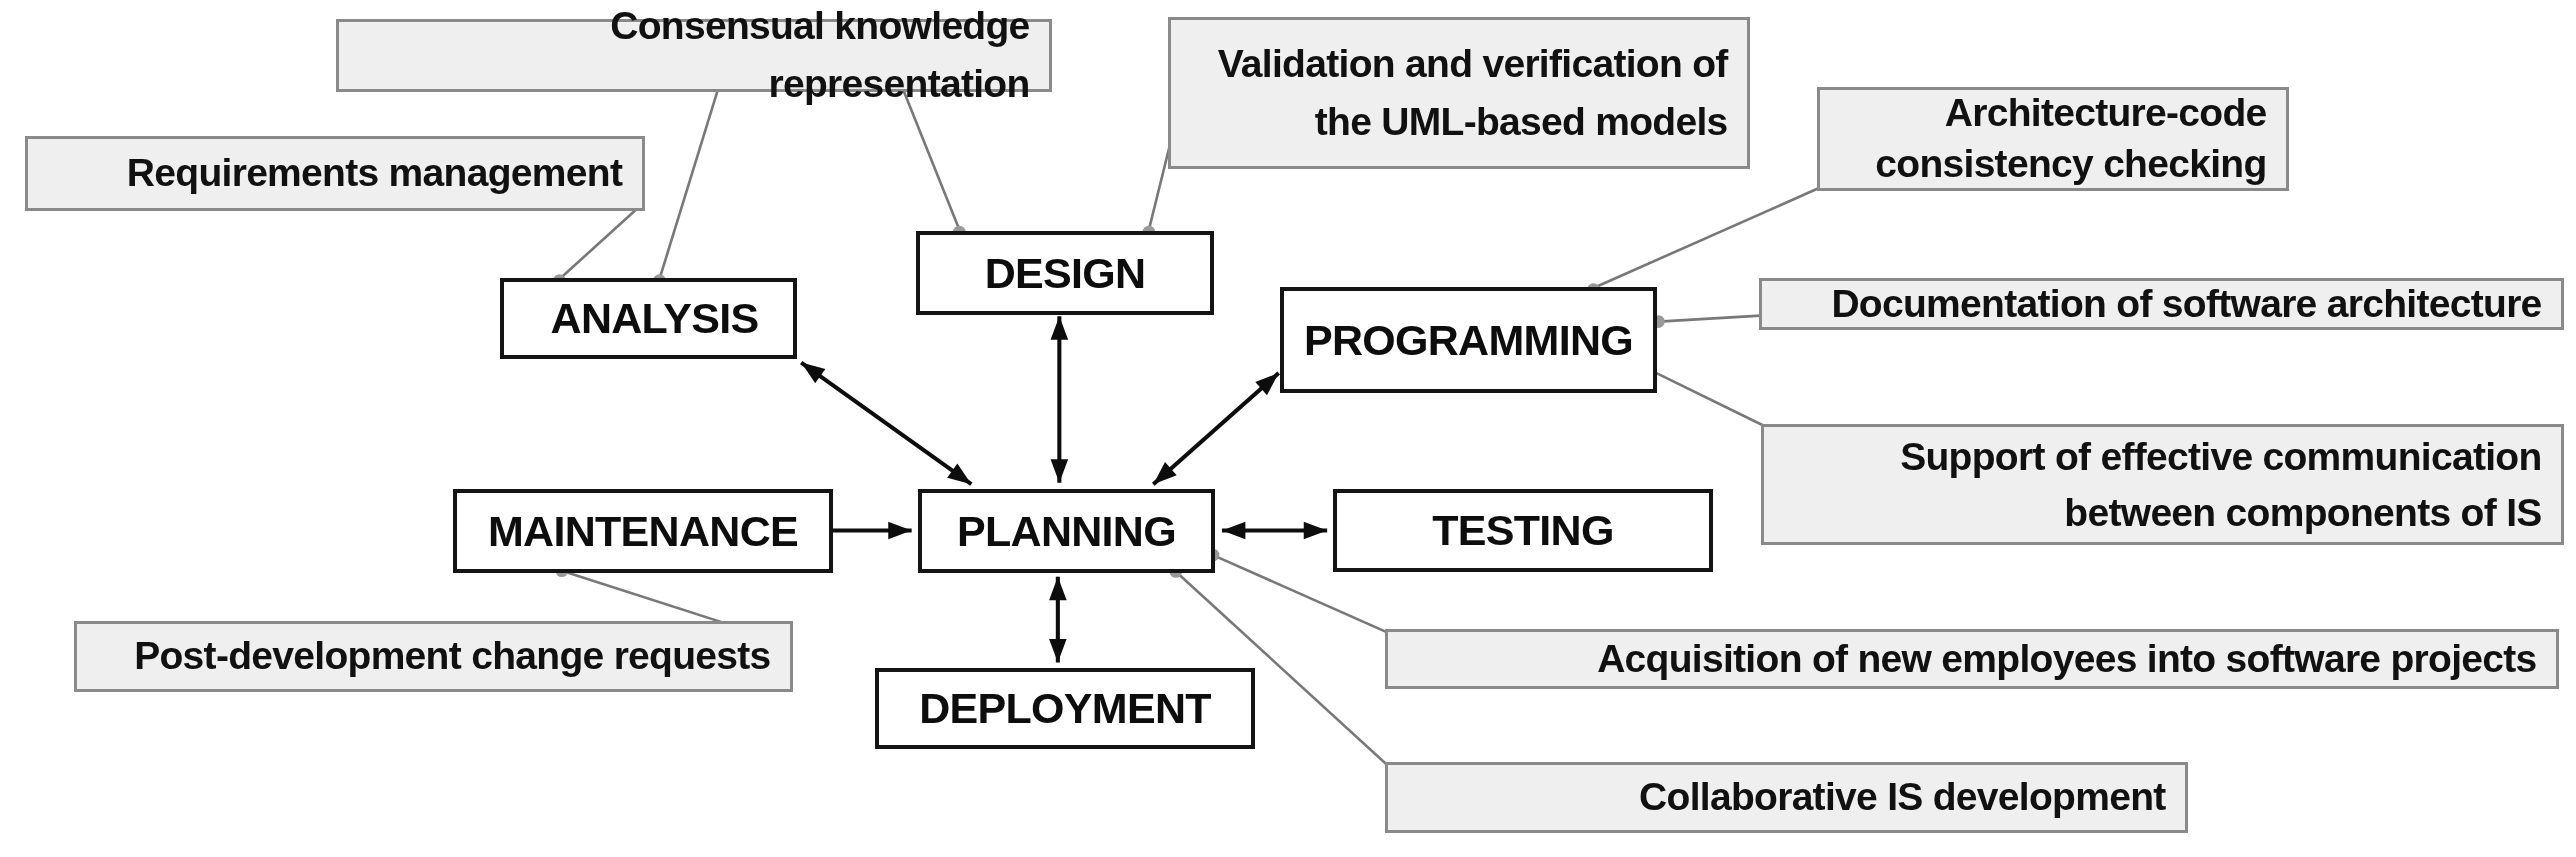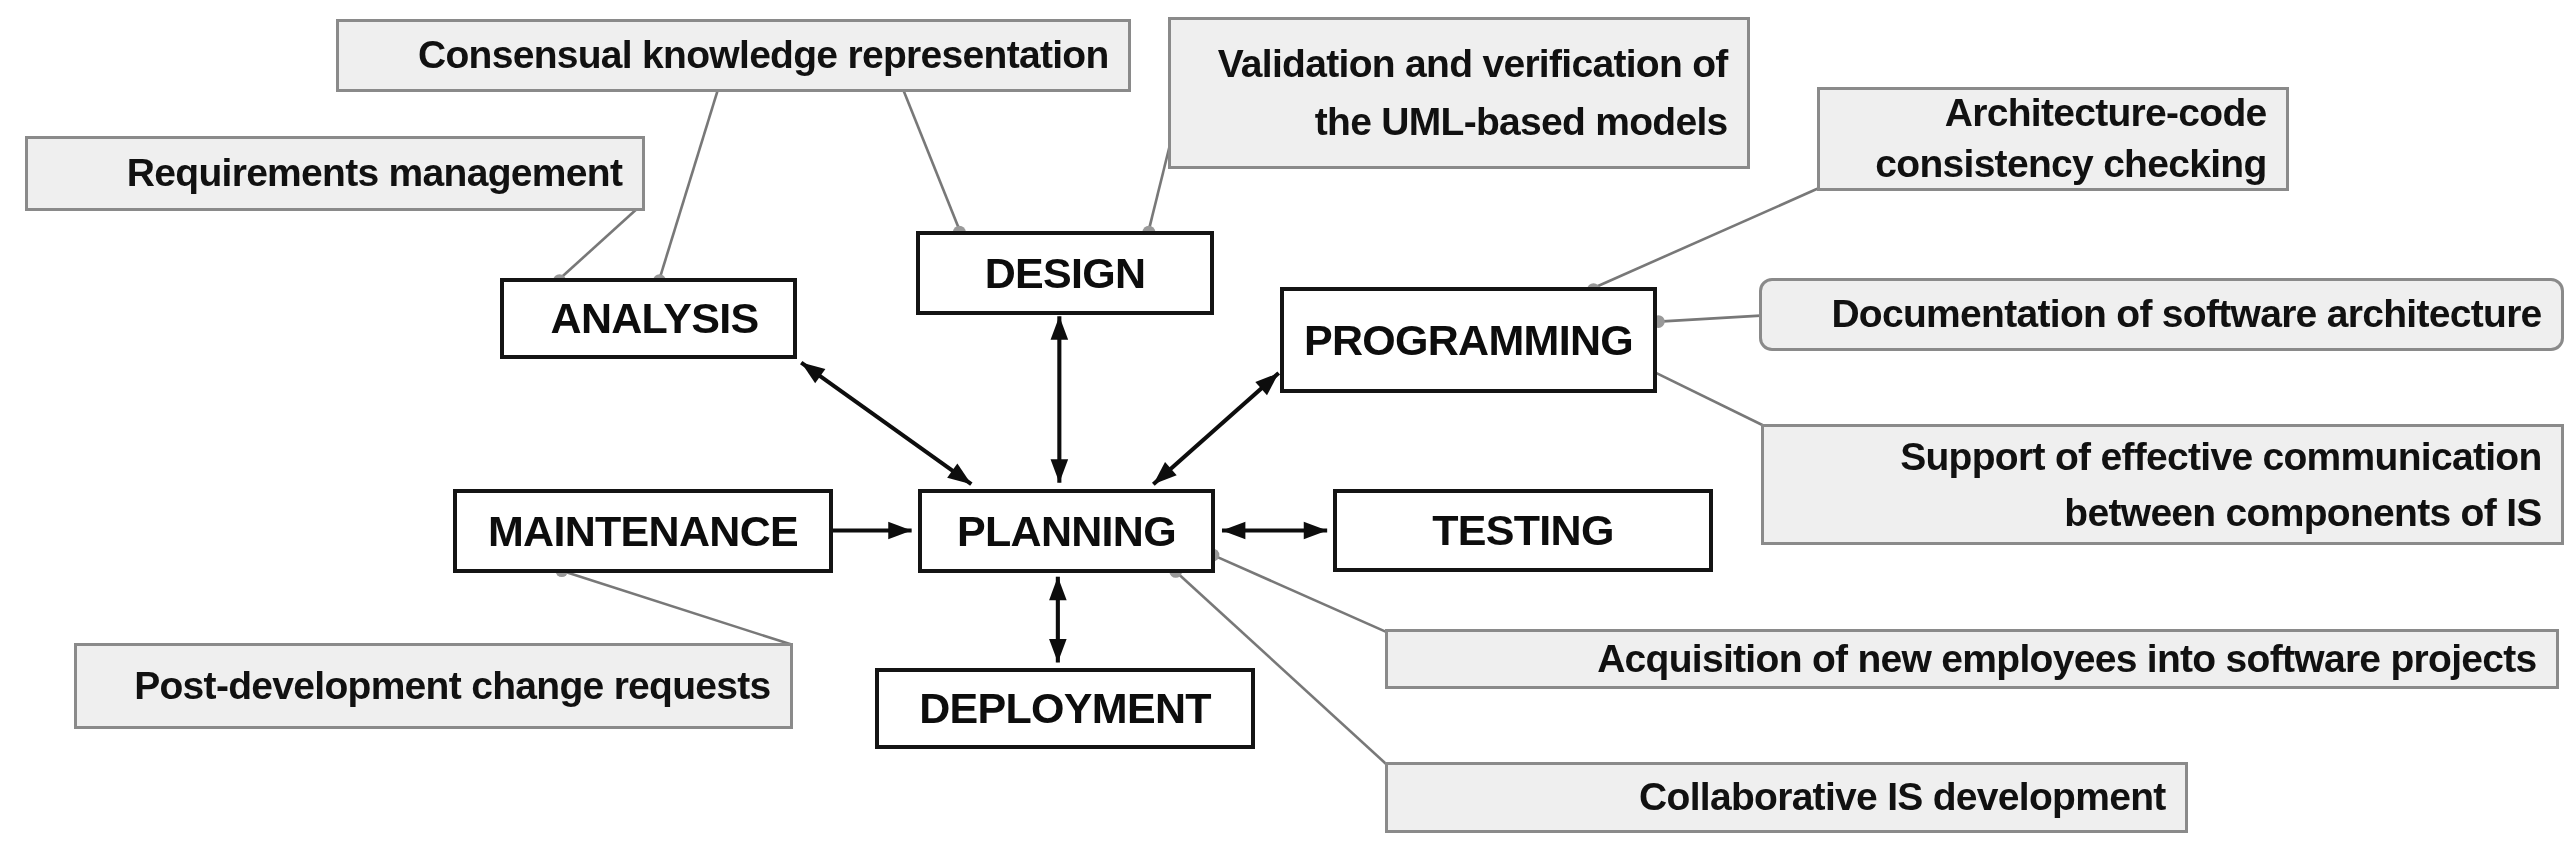--- a/index.html
+++ b/index.html
@@ -37,26 +37,26 @@
   
   #box-analysis   {left:500px; top:278px; width:297px; height:81px;padding-left:12px;}
   #box-design     {left:916px;top:231px; width:298px; height:84px;}
   #box-programming{left:1280px;top:287px; width:377px; height:106px;}
   #box-maintenance{left:416px; top:489px; width:380px; height:84px;margin-left:37px;}
   #box-planning   {left:918px;top:489px; width:297px; height:84px;}
   #box-testing    {left:1333px;top:489px; width:380px; height:83px;}
   #box-deployment {left:875px;top:668px; width:380px; height:81px;}
   
   #box-requirements {left:24.6px;  top:136px; width:620px;  height:75px;}
-  #box-consensual   {left:336px; top:18.7px;  width:795px; height:73px;}
+  #box-consensual   {left:336px; top:18.7px;  width:716px; height:73px;}
   #box-validation   {left:1168px;top:17px;  width:582px;  height:152px;}
   #box-architecture {left:1817px;top:87px; width:472px;  height:104px; line-height:1.3;}
-  #box-documentation{left:1759px;top:278px; width:805px; height:73px;border-radius:13px;}
+  #box-documentation{left:1759px;top:278px; width:805px; height:52px;}
   #box-support      {left:1761px;top:424px; width:803px; height:121px; line-height:1.42;}
-  #box-postdev      {left:74px;  top:643px; width:719px;  height:86px;}
+  #box-postdev      {left:74px;  top:621px; width:719px;  height:71px;}
   #box-acquisition  {left:1385px;top:629px; width:1174px; height:60px;}
   #box-collaborative{left:1385px;top:762px;width:803px; height:71px;}
 </style>
 </head>
 <body>
 
 <div id="diagram">
 
   <svg id="connector-layer" viewBox="0 0 3453 1150" xmlns="http://www.w3.org/2000/svg">
     <defs>

